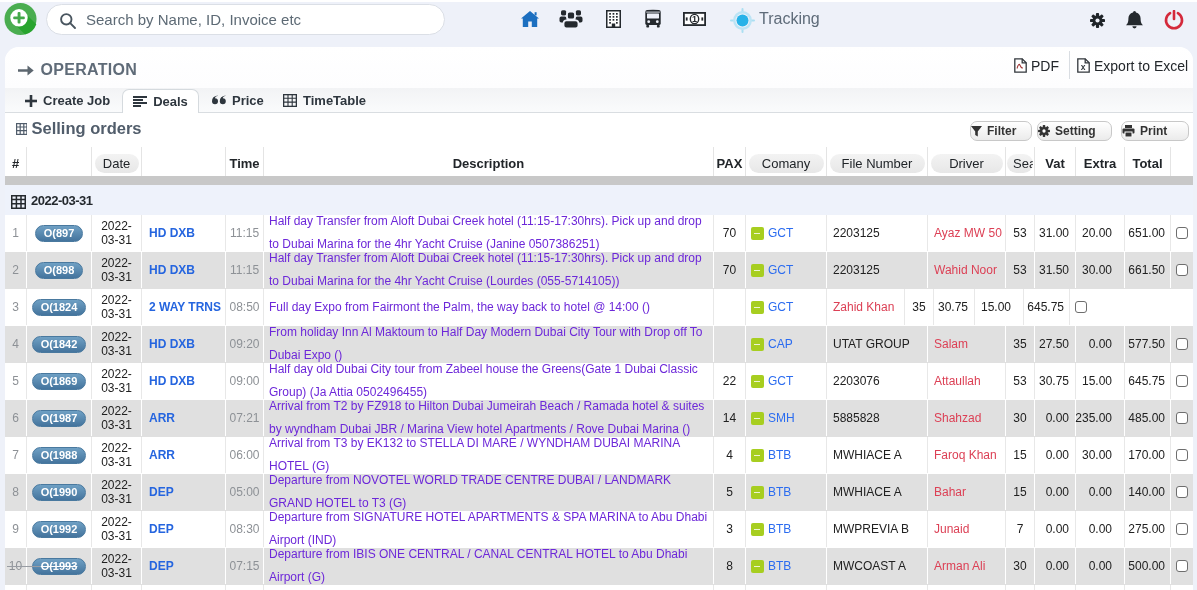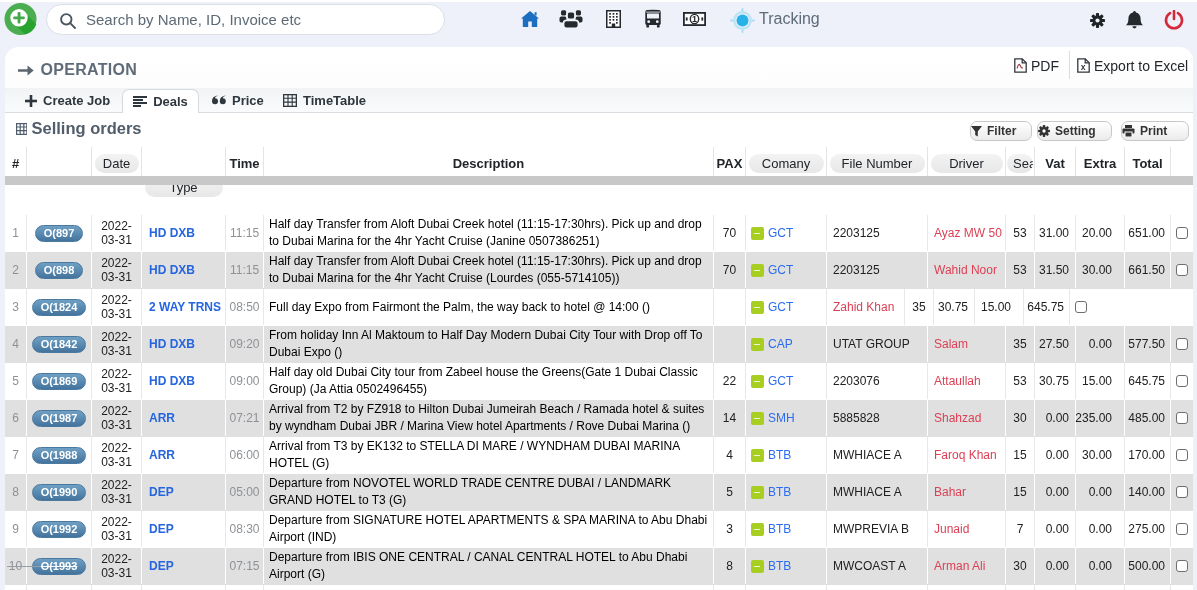--- a/index.html
+++ b/index.html
@@ -47,21 +47,21 @@
 .r { display:flex; height:37px; background:#fff; position:relative; }
 .r.alt { background:#e0e0e0; }
 .r > div { border-right:1px solid #e8e8e8; height:36px; display:flex; align-items:center; }
 .r.alt > div { border-right:1px solid #fff; }
 .r > div:last-child { border-right:none; }
 .c-num   { width:22px;  justify-content:center; color:#8d9196; font-size:12px; }
 .c-pill  { width:65px;  justify-content:center; }
 .c-date  { width:50px;  justify-content:center; text-align:center; font-size:12px; color:#212121; line-height:14px; }
 .c-type  { width:84px;  padding-left:7px; font-size:12px; font-weight:bold; color:#2565df; }
 .c-time  { width:38px;  justify-content:center; font-size:12px; color:#8d9196; }
-.c-desc  { width:450px; padding-left:5px; font-size:12px; color:#000000; line-height:17px; align-items:center; }
+.c-desc  { width:450px; padding-left:5px; font-size:12px; color:#6d28d9; line-height:23px; align-items:center; }
 .c-pax   { width:32px;  justify-content:center; font-size:12px; color:#212121; }
 .c-comp  { width:81px;  padding-left:5px; font-size:12px; color:#2b6cf0; }
 .c-file  { width:101px; padding-left:6px; font-size:12px; color:#212121; }
 .c-driv  { width:78px;  padding-left:6px; font-size:12px; color:#dc4055; }
 .c-seat  { width:29px;  justify-content:center; font-size:12px; color:#212121; }
 .c-vat   { width:41px;  justify-content:flex-end; padding-right:6px; font-size:12px; color:#212121; }
 .c-ext   { width:49px;  justify-content:flex-end; padding-right:12px; font-size:12px; color:#212121; }
 .c-tot   { width:46px;  justify-content:flex-end; padding-right:5px; font-size:12px; color:#212121; }
 .c-chk   { width:22px;  justify-content:center; }
 .opill { height:17px; padding:0 8px; border-radius:9px; background:linear-gradient(#6fa0c4,#44749d); border:1px solid #49799f; color:#fff; font-size:11px; font-weight:bold; display:flex; align-items:center; }
@@ -293,20 +293,30 @@
       </div>
     <div style="width:29px;">
         <div class="hpill" style="width:26px;justify-content:flex-start;padding-left:6px;">Seats</div>
       </div>
     <div style="width:41px;">Vat</div>
     <div style="width:49px;text-align:right;">Extra</div>
     <div style="width:46px;">Total</div>
     <div style="width:22px;"></div>
   </div>
   <div class="greybar"></div>
+  <div class="daterow">
+    <svg width="15" height="14" viewBox="0 0 15 14" style="">
+        <rect x="0.75" y="0.75" width="13.5" height="12.5" fill="none" stroke="#24292e" stroke-width="1.5"></rect>
+        <line x1="0.75" y1="4.5" x2="14.25" y2="4.5" stroke="#24292e" stroke-width="1.5"></line>
+        <line x1="0.75" y1="8.7" x2="14.25" y2="8.7" stroke="#24292e" stroke-width="1.5"></line>
+        <line x1="5.4" y1="0.75" x2="5.4" y2="13.25" stroke="#24292e" stroke-width="1.5"></line>
+        <line x1="10" y1="0.75" x2="10" y2="13.25" stroke="#24292e" stroke-width="1.5"></line>
+      </svg>
+    <span>2022-03-31</span>
+  </div>
   <div class="rows">
   <div class="r">
     <div class="c-num">1</div>
     <div class="c-pill">
           <div class="opill">O(897</div>
         </div>
     <div class="c-date">2022-<br>03-31</div>
     <div class="c-type">HD DXB</div>
     <div class="c-time">11:15</div>
     <div class="c-desc">

